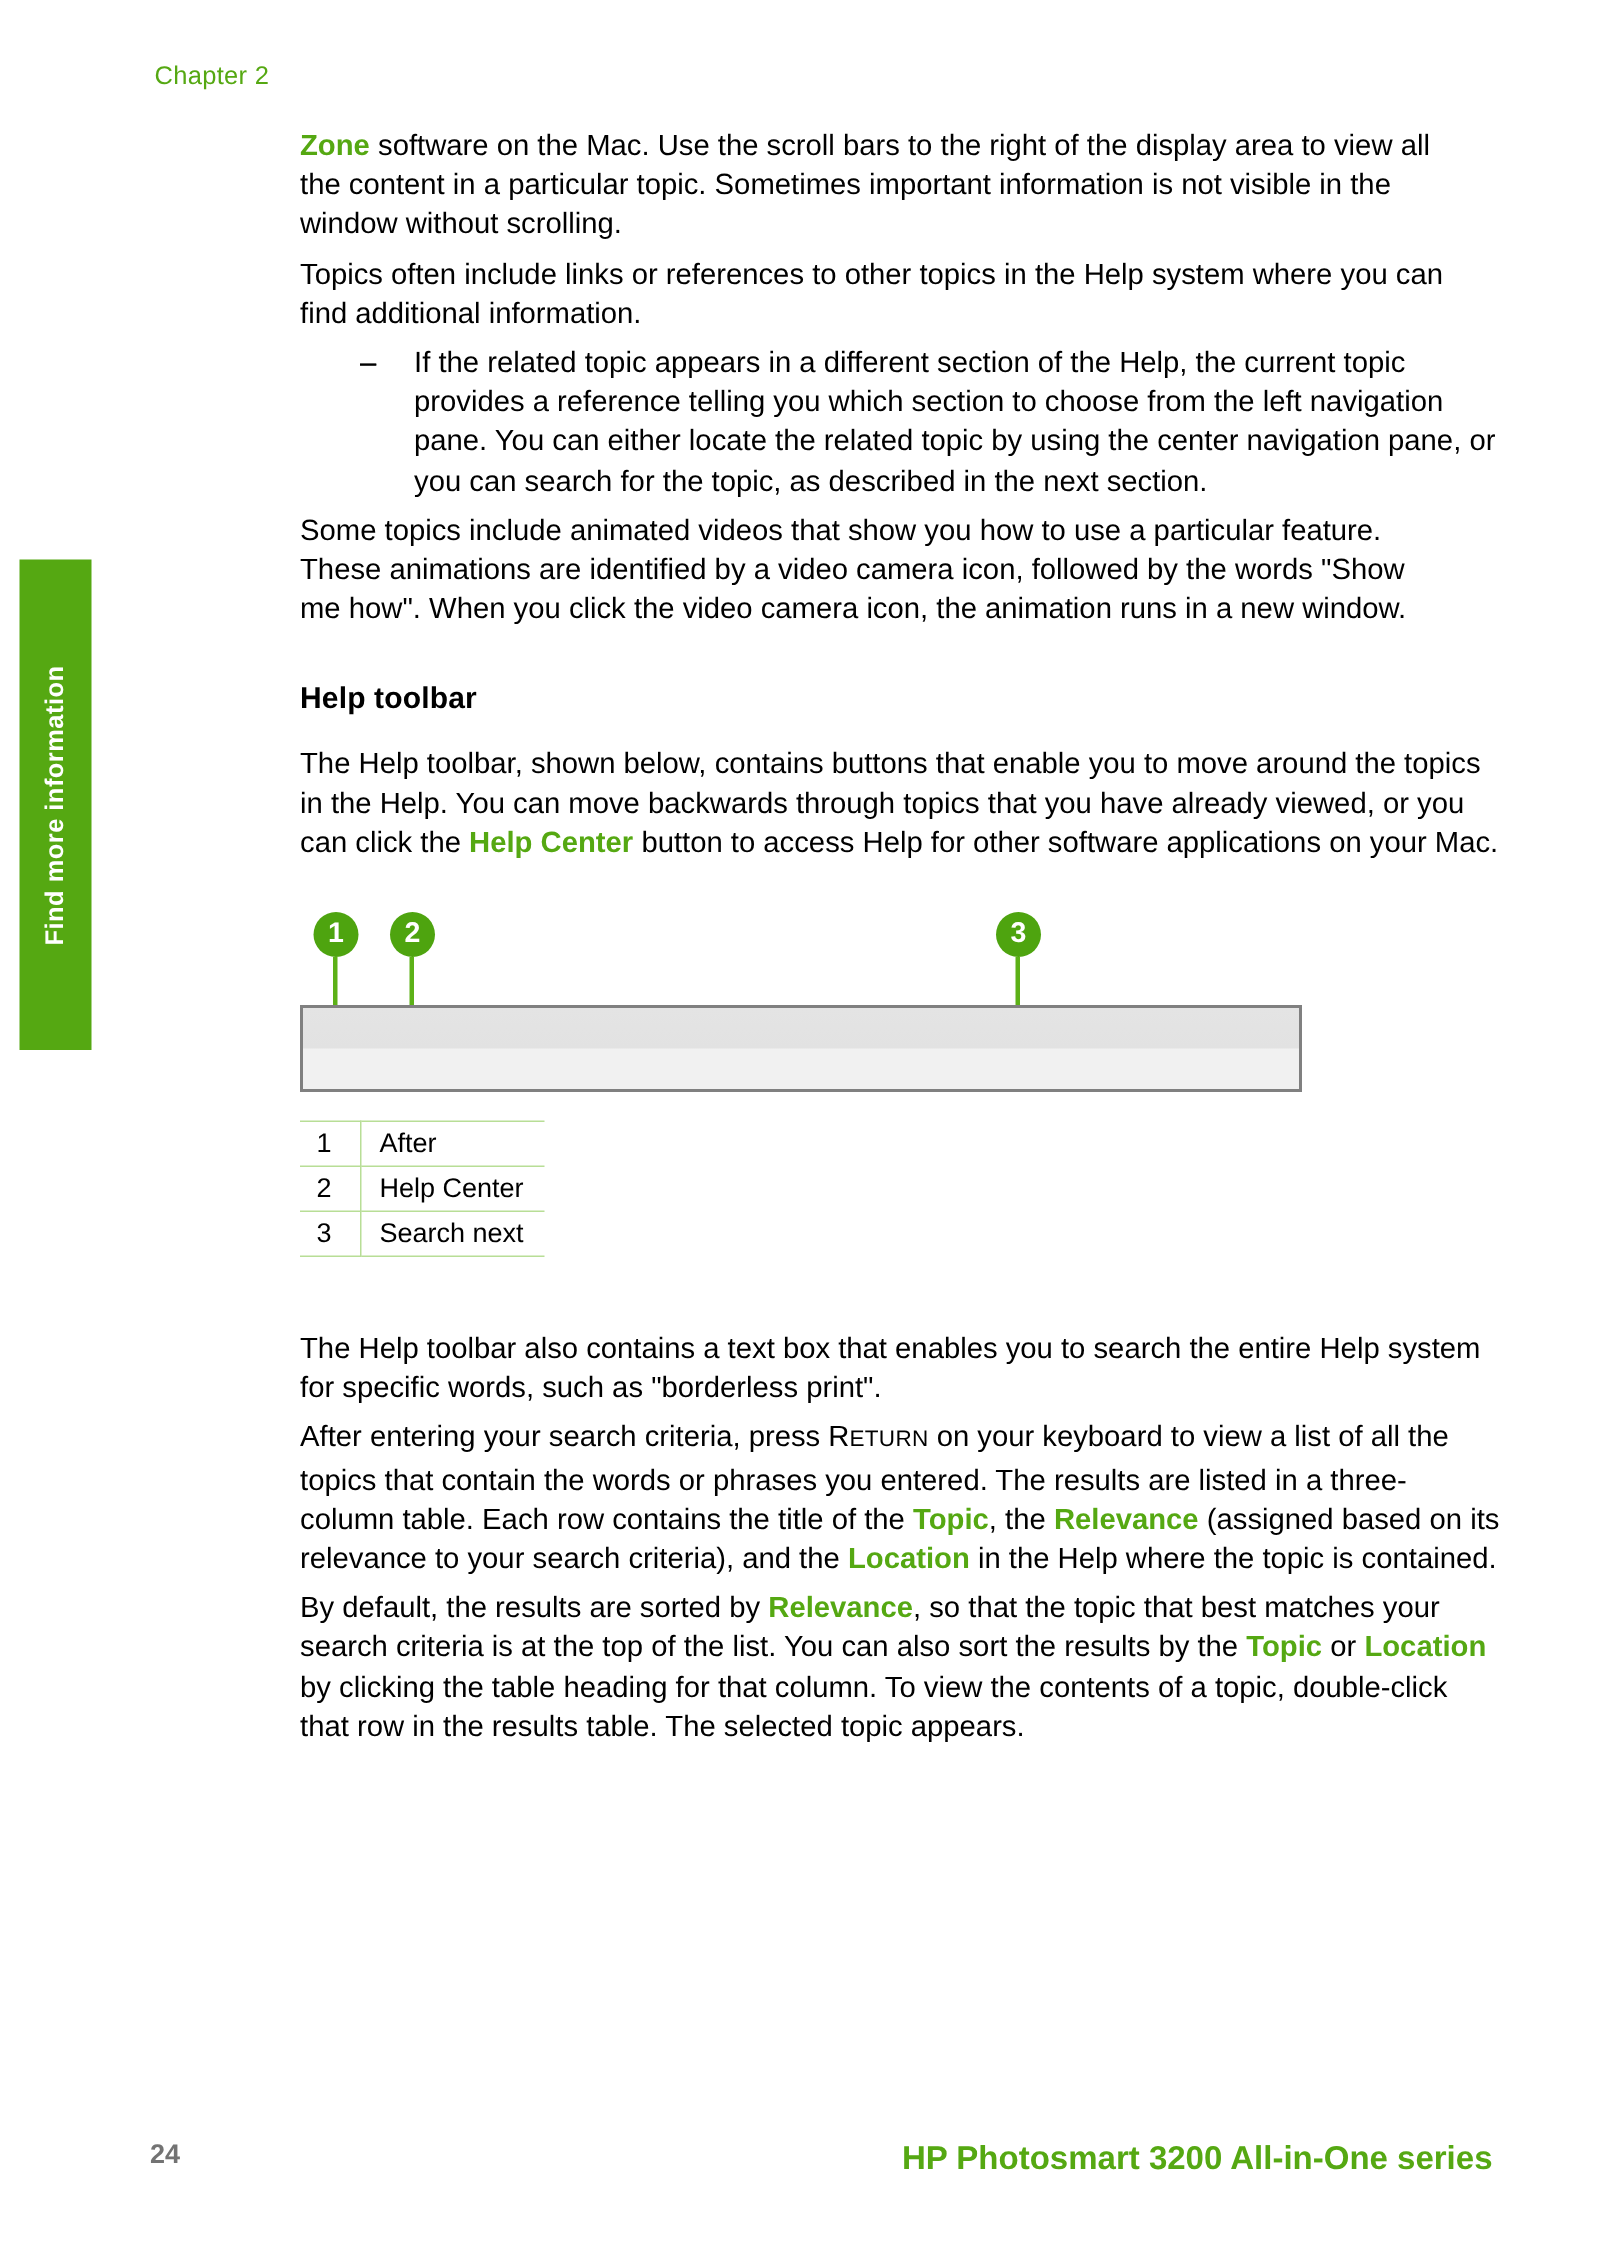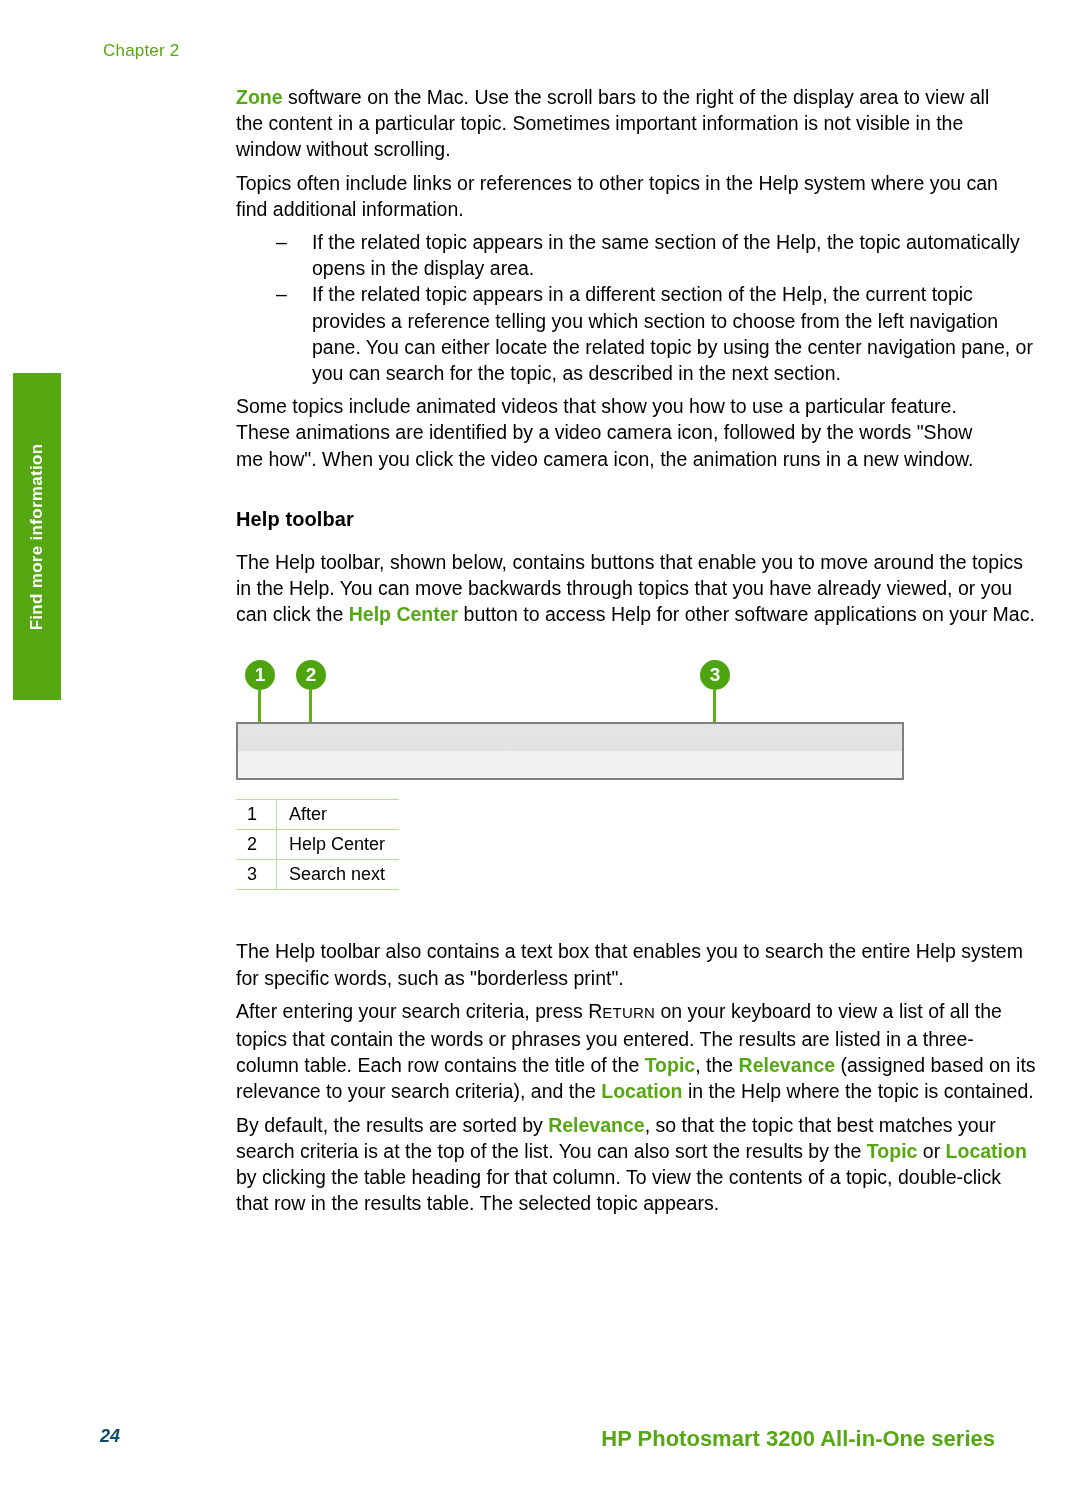--- a/index.html
+++ b/index.html
@@ -49,21 +49,20 @@
     font-weight: bold;
     letter-spacing: 0.3px;
   }
 
   
   .content {
     position: absolute;
     left: 200px;
     top: 84px;
     width: 800px;
-    margin-left: 36px;
   }
 
   p.body {
     margin: 0 0 0 0;
     font-size: 19.5px;
     line-height: 26.2px;
     text-align: left;
   }
   .indent {
     margin-left: 35px;
@@ -161,22 +160,21 @@
     white-space: nowrap;
   }
 
   
   .footer-pagenum {
     position: absolute;
     left: 100px;
     top: 1426px;
     font-size: 18px;
     font-weight: bold;
-    color: #0c4a6e;
-    font-style: italic;
+    color: #737373;
   }
   .footer-product {
     position: absolute;
     right: 85px;
     top: 1426px;
     font-size: 22px;
     font-weight: bold;
     color: #55a812;
     white-space: nowrap;
   }
@@ -200,21 +198,20 @@
 
     <div class="gap-sm"></div>
 
     <p class="body indent">Topics often include links or references to other topics in the Help system where you can find additional information.</p>
 
     <div class="gap-sm"></div>
 
     <ul class="dash-list">
       <li class="dash-item">
         <span class="dash">–</span>
-        <span>If the related topic appears in the same section of the Help, the topic automatically opens in the display area.</span>
       </li>
       <li class="dash-item">
         <span class="dash">–</span>
         <span>If the related topic appears in a different section of the Help, the current topic provides a reference telling you which section to choose from the left navigation pane. You can either locate the related topic by using the center navigation pane, or you can search for the topic, as described in the next section.</span>
       </li>
     </ul>
 
     <div class="gap-sm"></div>
 
     <p class="body indent">Some topics include animated videos that show you how to use a particular feature. These animations are identified by a video camera icon, followed by the words "Show me how". When you click the video camera icon, the animation runs in a new window.</p>

